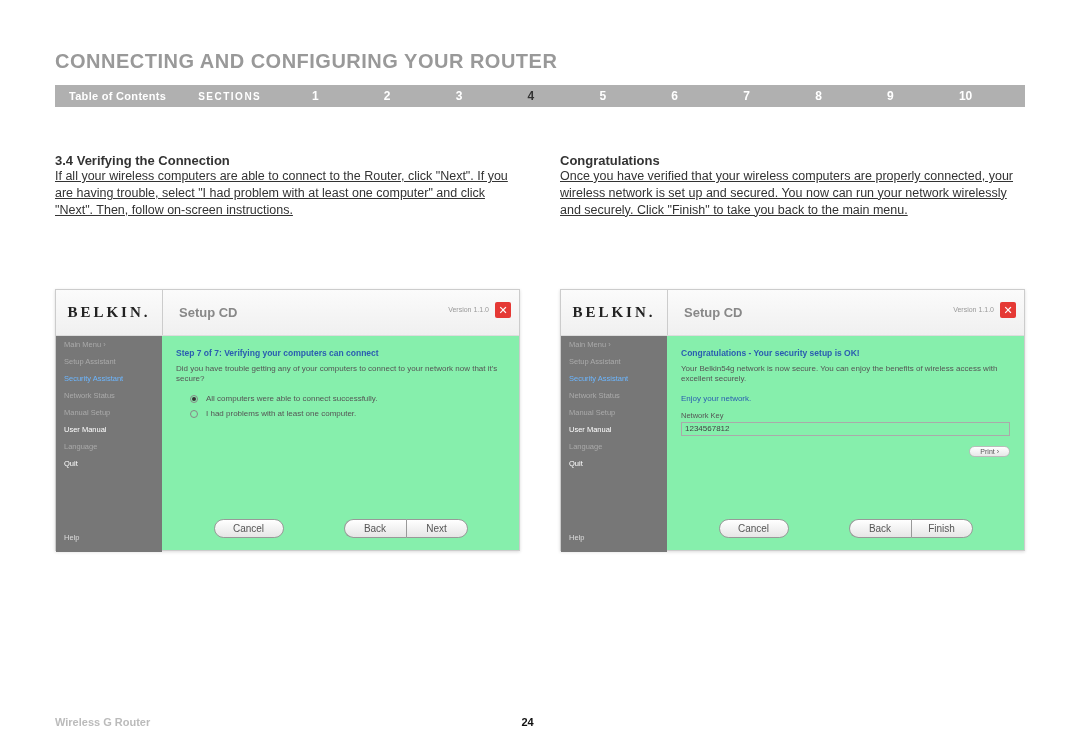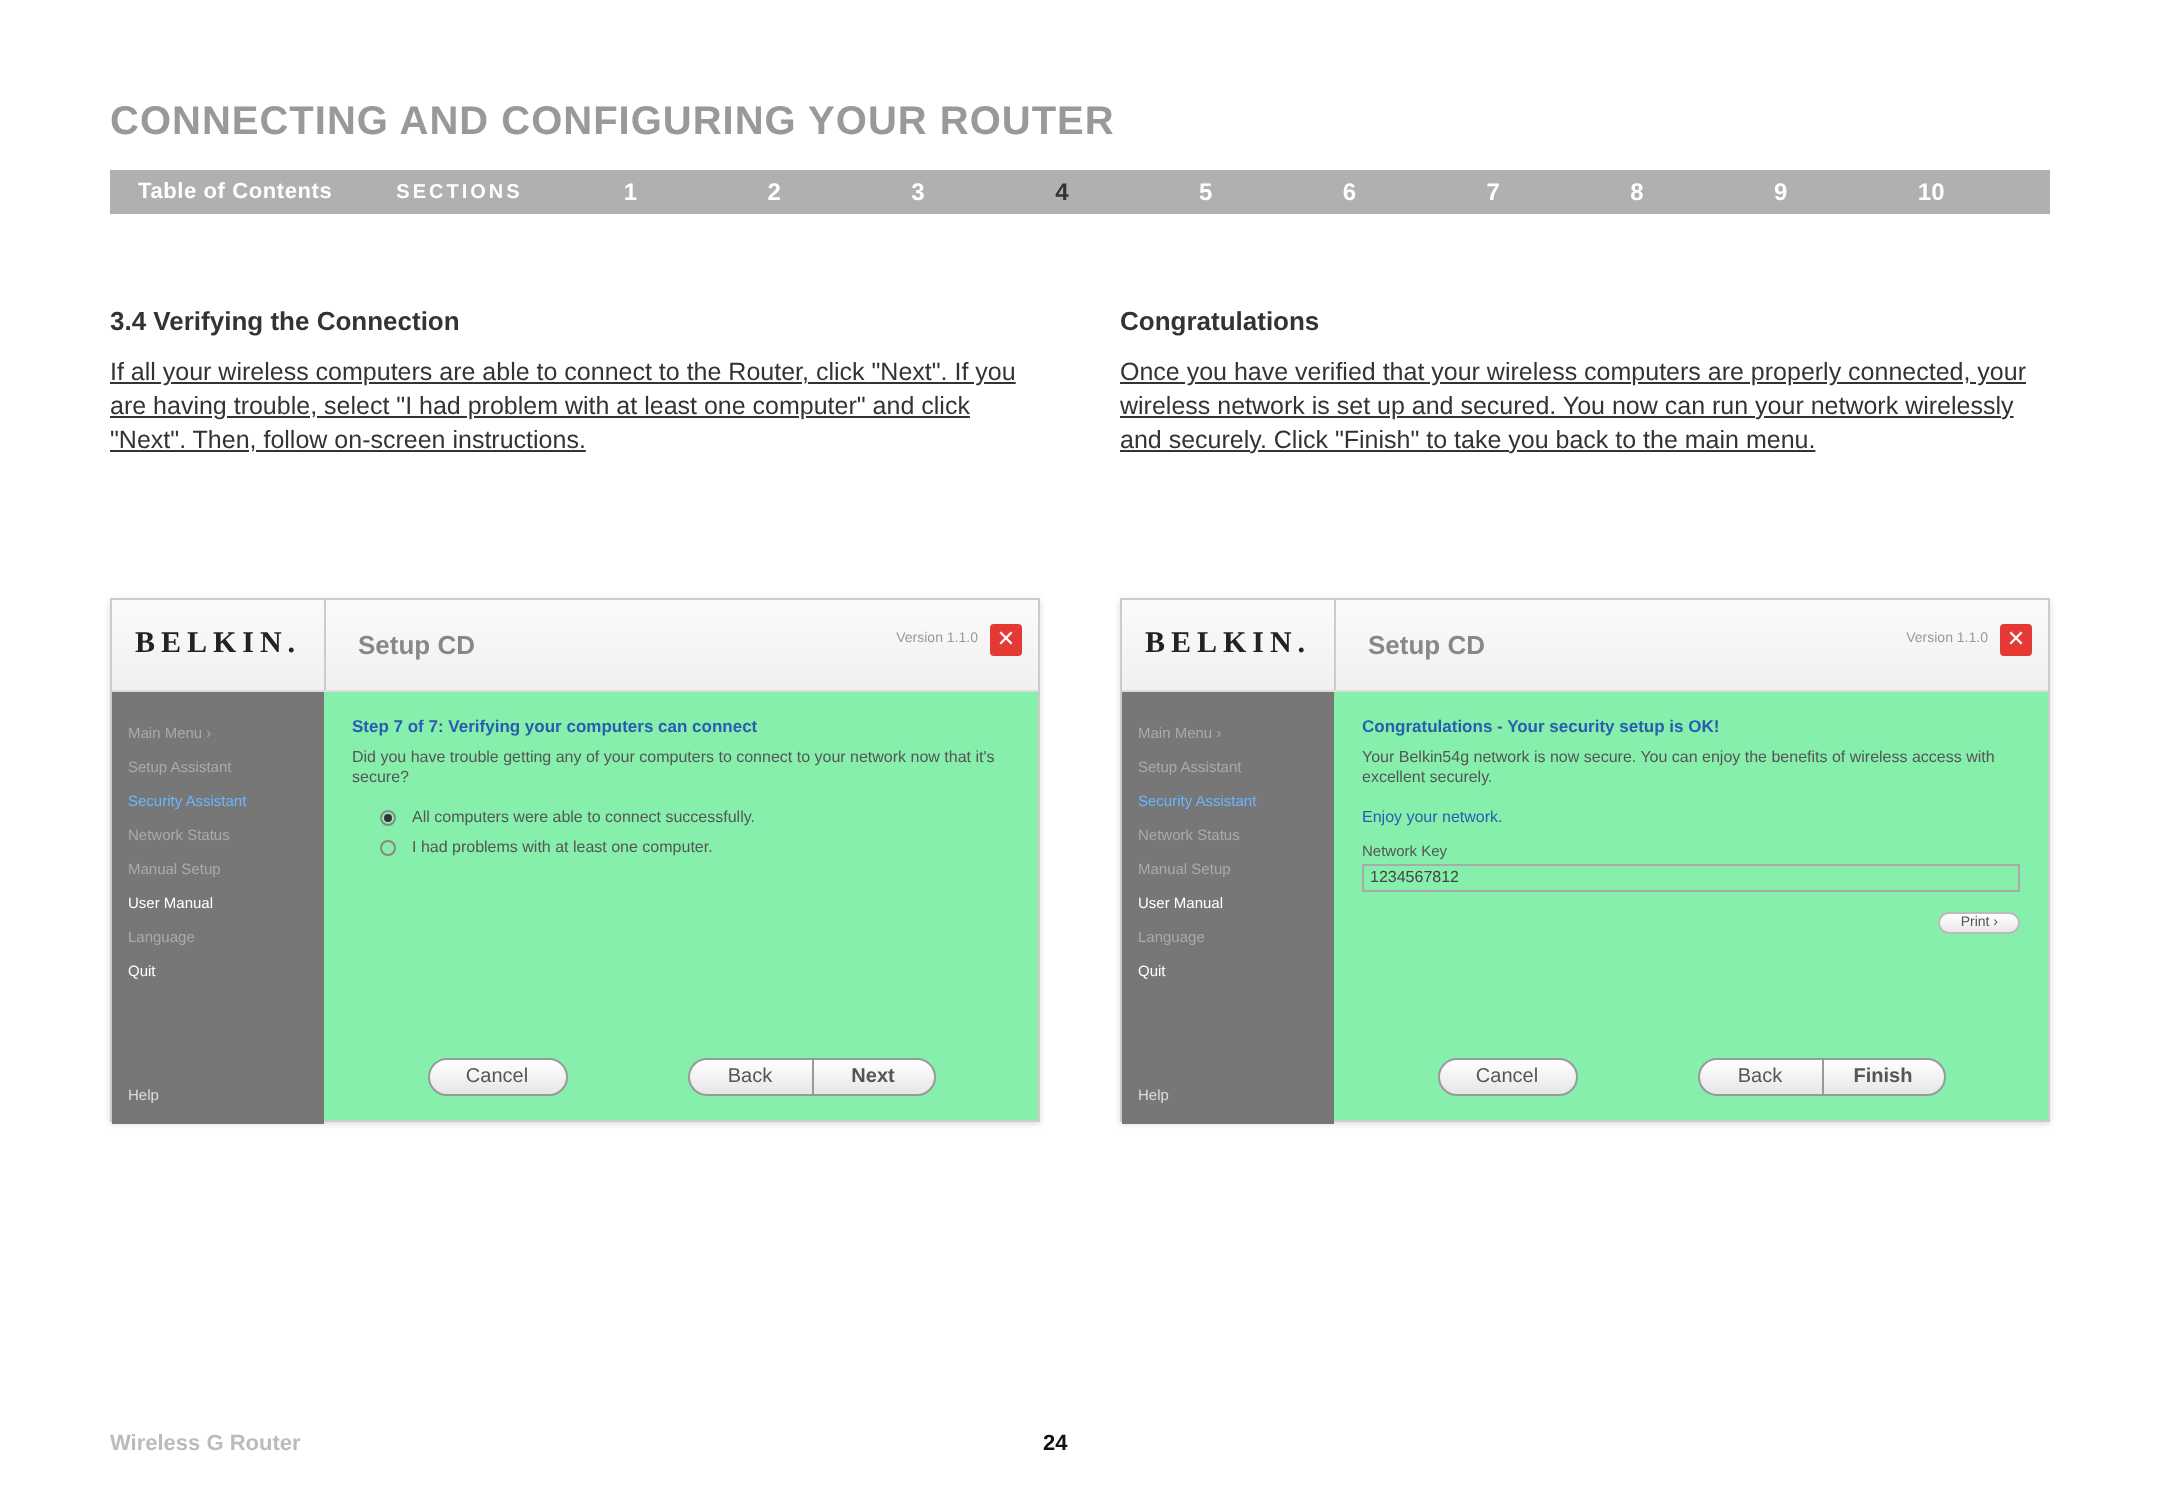--- a/index.html
+++ b/index.html
@@ -54,21 +54,20 @@
   .nav-num.current { color: #333; }
   .columns {
     display: flex;
     gap: 40px;
     margin-top: 46px;
   }
   .col { flex: 1; }
   .col-heading {
     font-size: 13px;
     font-weight: bold;
-    margin-bottom: 10px;
   }
   .col-body {
     font-size: 12.5px;
     line-height: 1.35;
     color: #333;
     text-decoration: underline;
   }
   .shot-wrap {
     margin-top: 70px;
     border: 1px solid #ccc;
@@ -121,21 +120,21 @@
   }
   .shot-body {
     display: flex;
     height: 216px;
   }
   .shot-side {
     width: 106px;
     background: #777;
     color: #aaa;
     font-size: 7.5px;
-    padding: 16px 8px;
+    padding: 4px 8px;
     display: flex;
     flex-direction: column;
     gap: 8px;
     position: relative;
   }
   .shot-side .item { white-space: nowrap; }
   .shot-side .item.blue { color: #6cb6ff; }
   .shot-side .item.white { color: #fff; }
   .shot-side .help {
     position: absolute; bottom: 10px; left: 8px;
@@ -193,21 +192,21 @@
     border-radius: 10px;
     font-size: 10px;
     padding: 3px 0;
     width: 70px;
     text-align: center;
     background: linear-gradient(#fff,#e6e6e6);
   }
   .btn-group { display:flex; }
   .btn-group .btn { border-radius: 0; border-right: none; width: 62px;}
   .btn-group .btn:first-child { border-radius: 10px 0 0 10px;}
-  .btn-group .btn:last-child { border-radius: 0 10px 10px 0; border-right:1px solid #999; font-weight:bold;}
+  .btn-group .btn:last-child { border-radius: 0 10px 10px 0; border-right:1px solid #999; font-weight:normal;}
   .footer {
     position: absolute;
     bottom: 28px; left: 55px; right: 55px;
     display: flex;
     justify-content: space-between;
     font-size: 11px;
   }
   .footer-left { color: #bbb; font-weight: bold;}
   .footer-page { color: #111; font-weight: bold;}
 </style>

